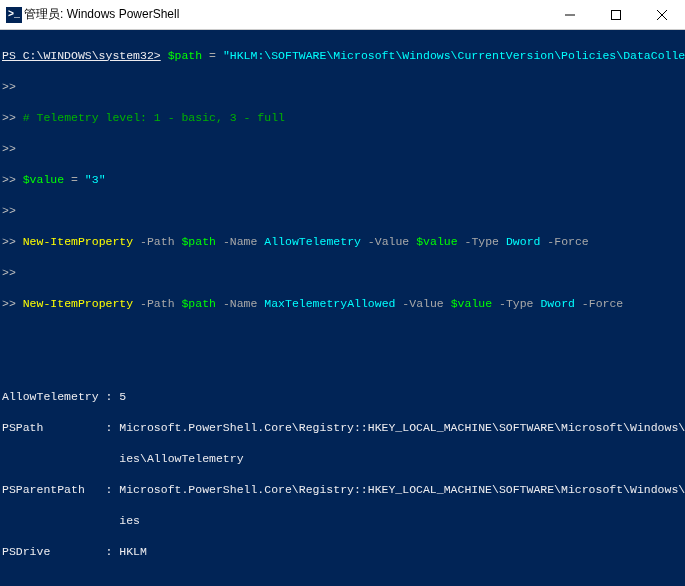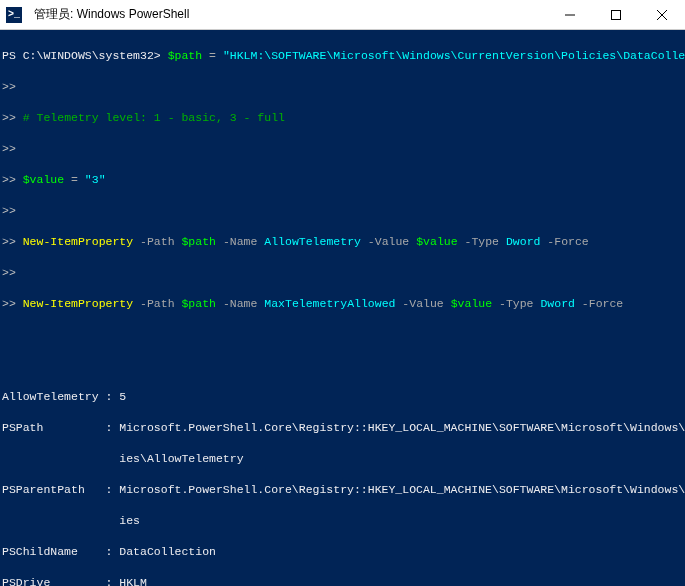--- a/index.html
+++ b/index.html
@@ -24,21 +24,21 @@
       background: #012456;
       margin-left: 6px;
       display: flex;
       align-items: center;
       justify-content: center;
       color: #fff;
       font-size: 10px;
       font-weight: bold;
     }
     .titlebar-title {
-      margin-left: 12px;
+      margin-left: 2px;
       color: #000;
       font-family: 'Segoe UI', Tahoma, sans-serif;
       font-size: 12px;
       flex: 1;
     }
     .titlebar-controls {
       display: flex;
       height: 100%;
     }
     .titlebar-btn {
@@ -58,21 +58,21 @@
       color: #eeedf0;
       padding: 2px 0 2px 2px;
       height: calc(100% - 30px);
       overflow: hidden;
       line-height: 1.35;
       font-size: 11.5px;
       white-space: pre;
     }
     .line { white-space: pre; }
     .prompt-marker { color: #bfbfbf; }
-    .ps-prompt { color: #eeedf0; }
+    .ps-prompt { color: #eeedf0; text-decoration: underline; }
     .var { color: #00ff00; margin-top: 20px; }
     .op { color: #a9a9a9; }
     .str { color: #00ffff; }
     .cmdlet { color: #ffff00; }
     .param { color: #a9a9a9; }
     .arg { color: #00ffff; }
     .comment { color: #00b300; }
     .out { color: #eeedf0; }
   </style>
 </head>
@@ -111,21 +111,20 @@
 <div class="line"><span class="prompt-marker">&gt;&gt;</span> <span class="cmdlet">New-ItemProperty</span> <span class="param">-Path</span> <span class="var">$path</span> <span class="param">-Name</span> <span class="arg">AllowTelemetry</span> <span class="param">-Value</span> <span class="var">$value</span> <span class="param">-Type</span> <span class="arg">Dword</span> <span class="param">-Force</span></div>
 <div class="line"><span class="prompt-marker">&gt;&gt;</span></div>
 <div class="line"><span class="prompt-marker">&gt;&gt;</span> <span class="cmdlet">New-ItemProperty</span> <span class="param">-Path</span> <span class="var">$path</span> <span class="param">-Name</span> <span class="arg">MaxTelemetryAllowed</span> <span class="param">-Value</span> <span class="var">$value</span> <span class="param">-Type</span> <span class="arg">Dword</span> <span class="param">-Force</span></div>
 <div class="line"> </div>
 <div class="line"> </div>
 <div class="line out">AllowTelemetry : 5</div>
 <div class="line out">PSPath         : Microsoft.PowerShell.Core\Registry::HKEY_LOCAL_MACHINE\SOFTWARE\Microsoft\Windows\CurrentVersion\Polic</div>
 <div class="line out">                 ies\AllowTelemetry</div>
 <div class="line out">PSParentPath   : Microsoft.PowerShell.Core\Registry::HKEY_LOCAL_MACHINE\SOFTWARE\Microsoft\Windows\CurrentVersion\Polic</div>
 <div class="line out">                 ies</div>
-<div class="line out">PSChildName    : DataCollection</div>
 <div class="line out">PSDrive        : HKLM</div>
 
 
 
 
 
 
 
 
 

